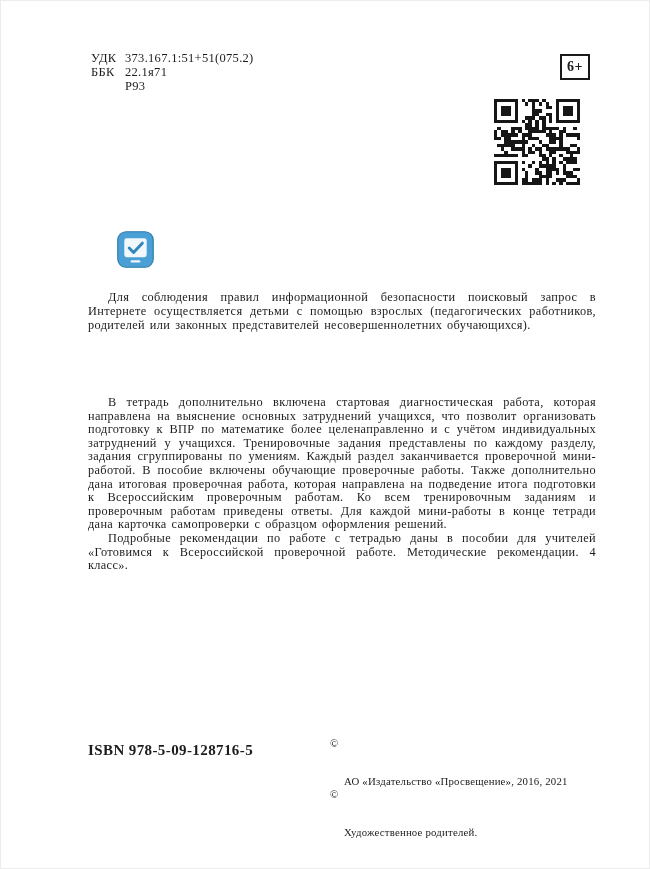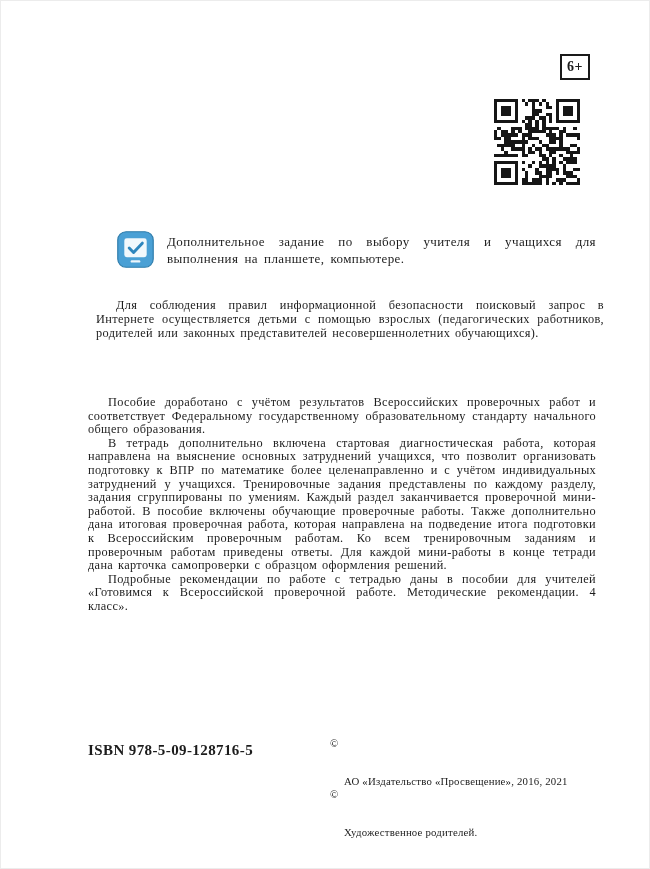--- a/index.html
+++ b/index.html
@@ -23,39 +23,47 @@
     font-size:14px;font-weight:bold;letter-spacing:.5px;}
   
   .qr{position:absolute;left:494px;top:99px;width:86px;height:86px;background:#fff;}
   .qr svg{width:86px;height:86px;display:block;}
   
   .tablet-row{position:absolute;left:117px;top:231px;width:479px;display:flex;gap:13px;align-items:flex-start;}
   .tablet-icon{flex:0 0 37px;height:37px;}
   .tablet-text{margin:2px 0 0 0;flex:1;font-size:13px;line-height:17px;letter-spacing:.4px;
     text-align:justify;text-align-last:left;word-spacing:2.5px;}
   
-  .safety{position:absolute;left:88px;top:290px;width:508px;margin:8px;
+  .safety{position:absolute;left:88px;top:290px;width:508px;margin:0;
     font-size:12.3px;line-height:14px;letter-spacing:.35px;text-indent:20px;
     text-align:justify;text-align-last:left;word-spacing:1.5px;}
   
   .annotation{position:absolute;left:88px;top:396px;width:508px;}
   .annotation p{margin:0;font-size:12.3px;line-height:13.6px;letter-spacing:.35px;
     text-indent:20px;text-align:justify;text-align-last:left;word-spacing:1.5px;}
   
   .isbn{position:absolute;left:88px;top:742px;font-size:15px;font-weight:bold;letter-spacing:.4px;white-space:nowrap;}
   .copyright{position:absolute;left:330px;top:737px;font-size:10.8px;line-height:13.2px;letter-spacing:.2px;}
   .c-row{display:flex;}
   .c-mark{width:14px;flex:0 0 14px;}
   .c-text{white-space:nowrap;margin-top:38px;}
 </style>
 </head>
 <body>
 
 <div class="page">
 
+  <div class="bib">
+    <span>УДК</span>
+    <span>373.167.1:51+51(075.2)</span>
+    <span>ББК</span>
+    <span>22.1я71</span>
+    <span></span>
+    <span>Р93</span>
+  </div>
 
   <div class="age-badge">6+</div>
 
   <div class="qr">
       <svg viewBox="0 0 25 25" shape-rendering="crispEdges">
         <rect x="0" y="0" width="1" height="1" fill="#161616"></rect>
         <rect x="1" y="0" width="1" height="1" fill="#161616"></rect>
         <rect x="2" y="0" width="1" height="1" fill="#161616"></rect>
         <rect x="3" y="0" width="1" height="1" fill="#161616"></rect>
         <rect x="4" y="0" width="1" height="1" fill="#161616"></rect>
@@ -386,27 +394,25 @@
 
   <div class="tablet-row">
     <div class="tablet-icon">
       <svg viewBox="0 0 38 38" width="37" height="37" aria-hidden="true">
         <rect x="0.8" y="0.8" width="36.4" height="36.4" rx="8.5" fill="#4aa0d5" stroke="#2e7cab" stroke-width="1.2"></rect>
         <rect x="7.5" y="7.5" width="23" height="19.5" rx="2.5" fill="#ffffff" opacity="0.92"></rect>
         <path d="M12.5 17.5 l4.5 4.5 l9 -9.5" fill="none" stroke="#2e86bd" stroke-width="3" stroke-linecap="round" stroke-linejoin="round"></path>
         <rect x="14" y="30" width="10" height="2.4" rx="1.2" fill="#ffffff" opacity="0.9"></rect>
       </svg>
     </div>
-    <p class="tablet-text">Дополнительное задание по выбору учителя и учащихся для выполнения на планшете, компьютере.</p>
   </div>
 
   <p class="safety">Для соблюдения правил информационной безопасности поисковый запрос в Интернете осуществляется детьми с помощью взрослых (педагогических работников, родителей или законных представителей несовершеннолетних обучающихся).</p>
 
   <div class="annotation">
-    <p>Пособие доработано с учётом результатов Всероссийских проверочных работ и соответствует Федеральному государственному образовательному стандарту начального общего образования.</p>
     <p>В тетрадь дополнительно включена стартовая диагностическая работа, которая направлена на выяснение основных затруднений учащихся, что позволит организовать подготовку к ВПР по математике более целенаправленно и с учётом индивидуальных затруднений у учащихся. Тренировочные задания представлены по каждому разделу, задания сгруппированы по умениям. Каждый раздел заканчивается проверочной мини-работой. В пособие включены обучающие проверочные работы. Также дополнительно дана итоговая проверочная работа, которая направлена на подведение итога подготовки к Всероссийским проверочным работам. Ко всем тренировочным заданиям и проверочным работам приведены ответы. Для каждой мини-работы в конце тетради дана карточка самопроверки с образцом оформления решений.</p>
     <p>Подробные рекомендации по работе с тетрадью даны в пособии для учителей «Готовимся к Всероссийской проверочной работе. Методические рекомендации. 4 класс».</p>
   </div>
 
   <div class="isbn">ISBN 978-5-09-128716-5</div>
 
   <div class="copyright">
     <div class="c-row">
       <span class="c-mark">©</span>
       <span class="c-text">АО «Издательство «Просвещение», 2016, 2021</span>

